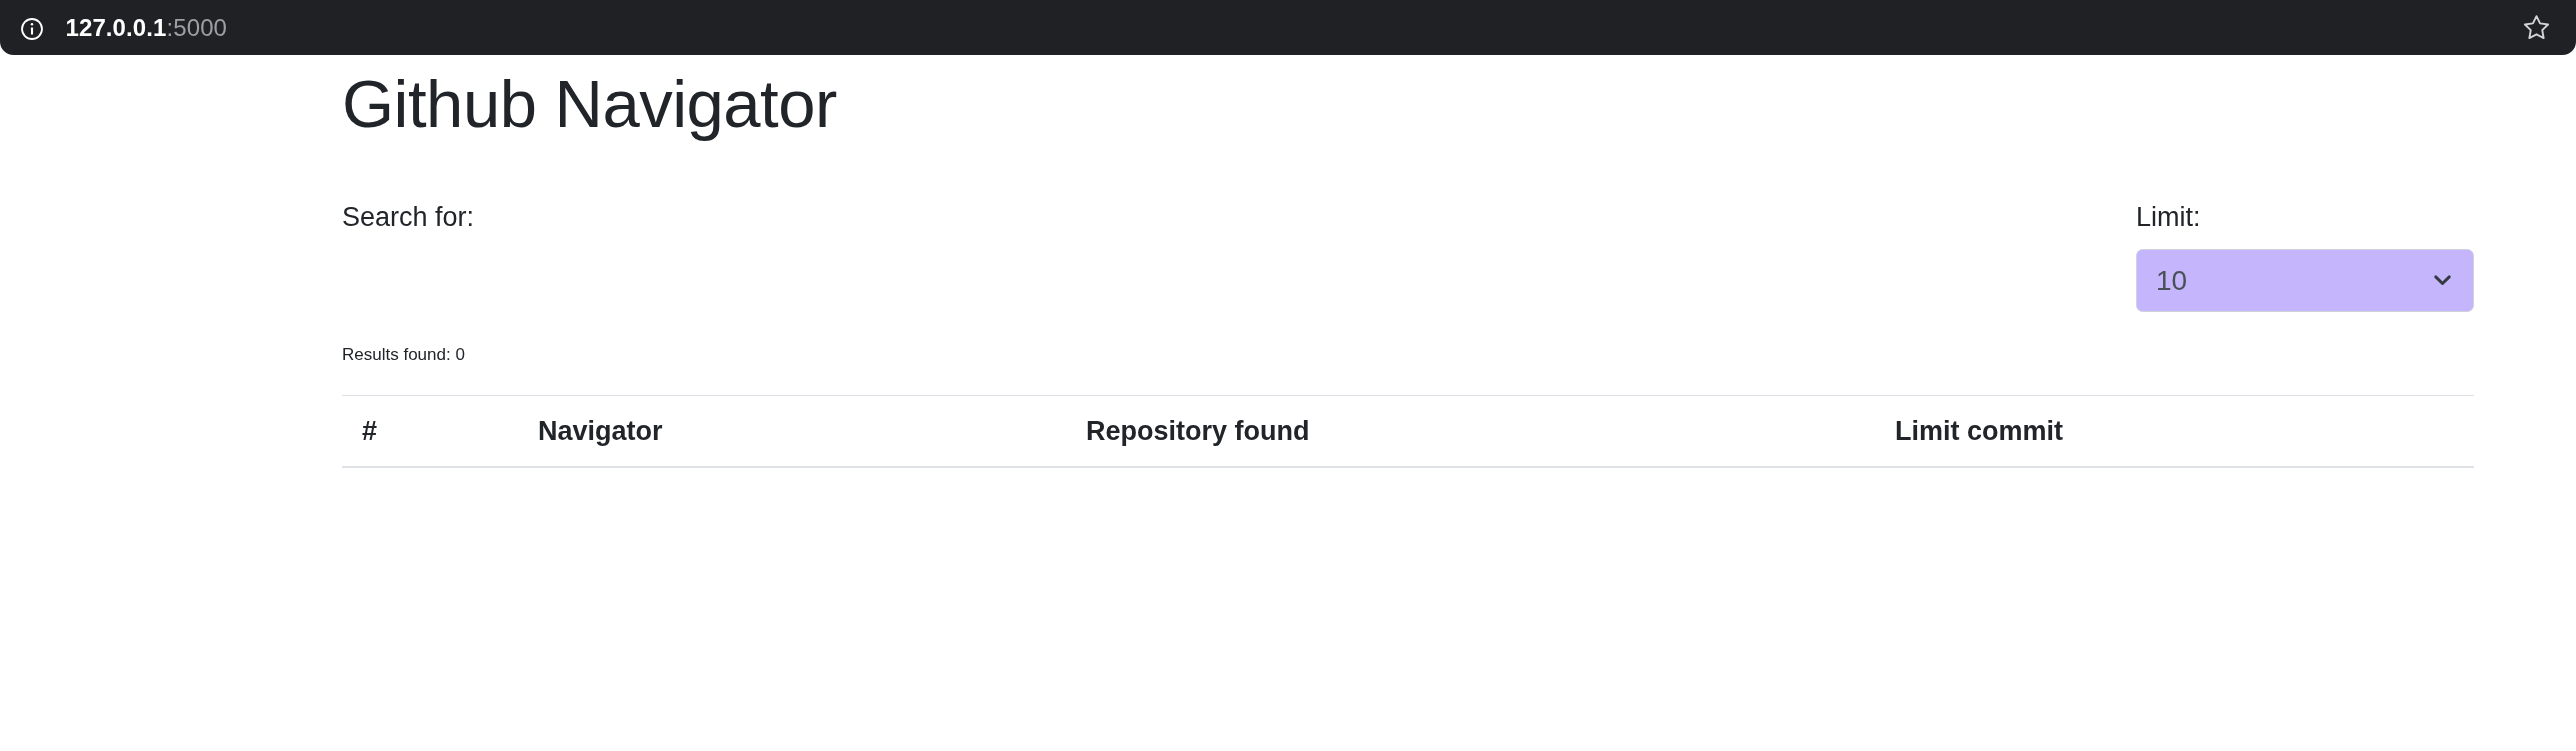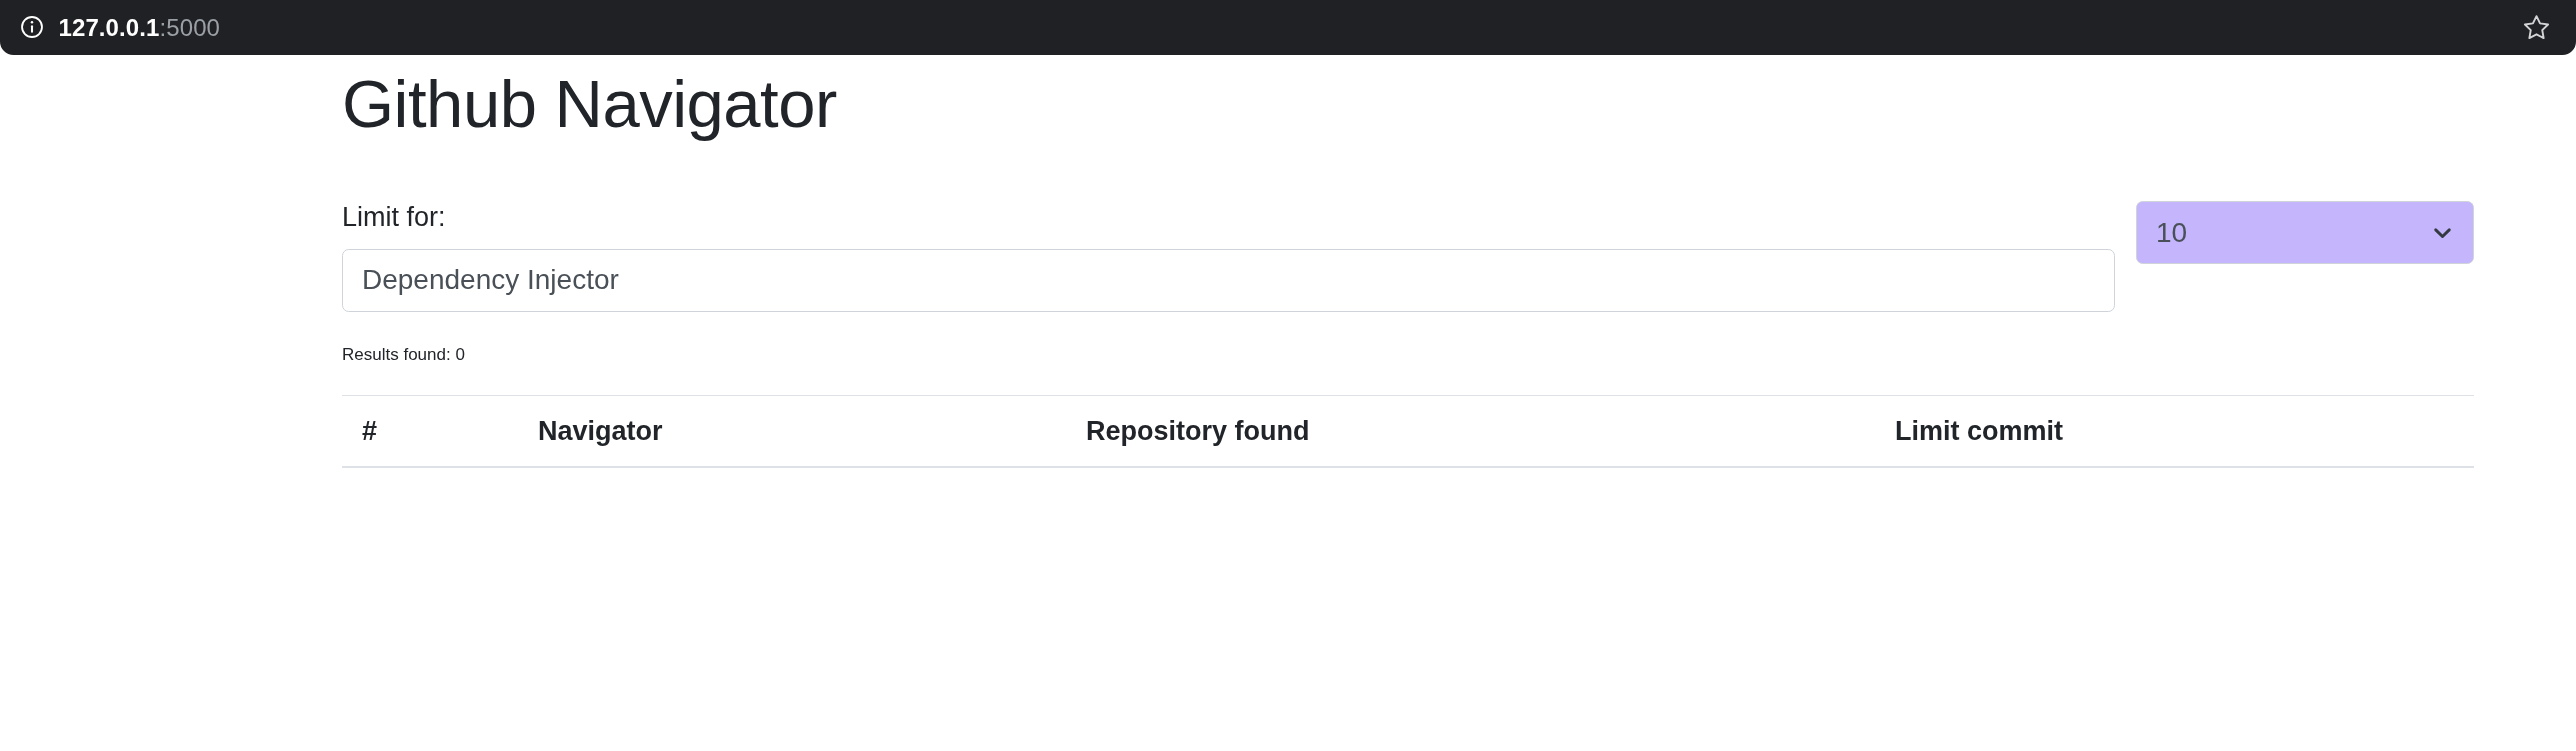--- a/index.html
+++ b/index.html
@@ -25,23 +25,24 @@
     height: 55px;
     background: #202124;
     border-bottom-left-radius: 13.5px;
     border-bottom-right-radius: 13.5px;
     display: flex;
     align-items: center;
     padding: 0 25px 0 19px;
   }
   .url-group {
     display: flex;
-    align-items: flex-start;
+    align-items: flex-end;
     flex: 1 1 auto;
     min-width: 0;
+    gap: 7px;
   }
   .info-icon {
     width: 26px;
     height: 26px;
     flex: 0 0 auto;
     margin-right: 13.5px;
     display: block;
   }
   .url-text {
     font-size: 24px;
@@ -191,25 +192,25 @@
 </div>
 
 <div class="page">
   <div class="container">
 
     <h1 class="page-title">Github Navigator</h1>
 
     <div class="form-row">
 
       <div class="field-search">
-        <label class="field-label">Limit for:</label>
-        <input class="text-input" type="text" value="Dependency Injector" placeholder="Search for:" style="">
+        <label class="field-label">Search for:</label>
       </div>
 
       <div class="field-limit">
+        <label class="field-label">Limit:</label>
         <div class="select-wrap">
           <select class="select-input"><option value="5">5</option><option value="10" selected="">10</option><option value="20">20</option></select>
           <svg class="chevron-down-icon" viewBox="0 0 24 24" aria-hidden="true">
             <path d="M5.5 9l6.5 6.4L18.5 9" fill="none" stroke="#343a40" stroke-width="2.8" stroke-linecap="round" stroke-linejoin="round"></path>
           </svg>
         </div>
       </div>
 
     </div>
 

